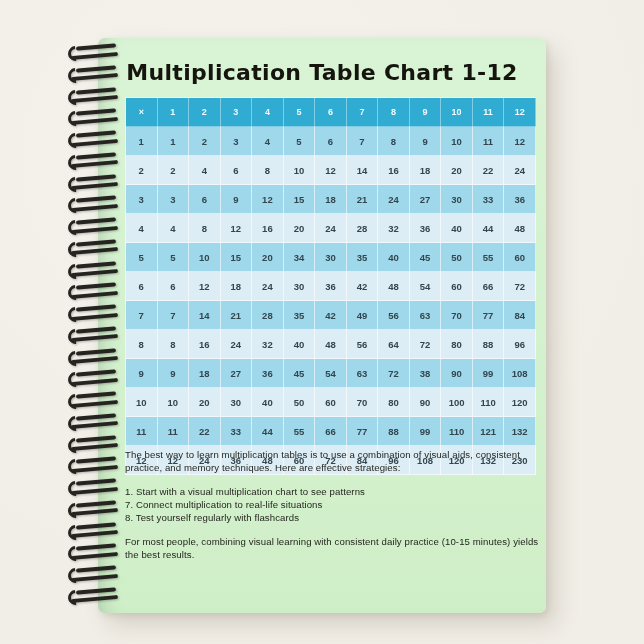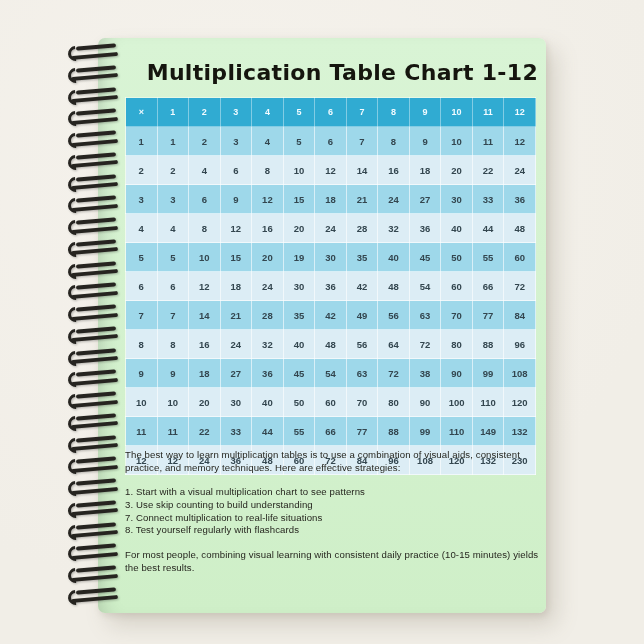--- a/index.html
+++ b/index.html
@@ -9,21 +9,21 @@
     font-family:"Liberation Sans",sans-serif;
   }
   .notebook{
     position:absolute;left:98px;top:38px;width:448px;height:575px;
     background:linear-gradient(180deg, var(--page-bg,#d9f4d5) 0%, var(--page-bg-bottom,#cfefc8) 100%);
     border-radius:7px;
     box-shadow:10px 12px 22px rgba(120,108,88,0.22), 2px 3px 6px rgba(120,108,88,0.15),
                inset 16px 0 22px -16px rgba(0,0,0,0.20);
   }
   .title{
-    margin:22px 8px 0;text-align:right;
+    margin:22px 8px 0;text-align:center;
     font-family:"DejaVu Sans",sans-serif;font-weight:800;font-size:22px;
     letter-spacing:0.3px;color:#15150e;
   }
   table.mult-table{
     position:absolute;left:27px;top:59px;width:411px;height:340px;
     border-collapse:collapse;table-layout:fixed;text-align:center;
     font-family:"Liberation Sans",sans-serif;
   }
   .mult-table th{
     background:var(--header-bg,#30abd2);color:var(--header-text,#f2fbff);
@@ -146,21 +146,21 @@
             <td>40</td>
             <td>44</td>
             <td>48</td>
           </tr>
           <tr class="odd">
             <td>5</td>
             <td>5</td>
             <td>10</td>
             <td>15</td>
             <td>20</td>
-            <td>19</td>
+            <td>34</td>
             <td>30</td>
             <td>35</td>
             <td>40</td>
             <td>45</td>
             <td>50</td>
             <td>55</td>
             <td>60</td>
           </tr>
           <tr class="even">
             <td>6</td>
@@ -242,21 +242,21 @@
             <td>11</td>
             <td>22</td>
             <td>33</td>
             <td>44</td>
             <td>55</td>
             <td>66</td>
             <td>77</td>
             <td>88</td>
             <td>99</td>
             <td>110</td>
-            <td>149</td>
+            <td>121</td>
             <td>132</td>
           </tr>
           <tr class="even">
             <td>12</td>
             <td>12</td>
             <td>24</td>
             <td>36</td>
             <td>48</td>
             <td>60</td>
             <td>72</td>
@@ -267,21 +267,20 @@
             <td>132</td>
             <td>230</td>
           </tr>
         </tbody>
       </table>
 
     <div class="notes">
       <p>The best way to learn multiplication tables is to use a combination of visual aids, consistent practice, and memory techniques. Here are effective strategies:</p>
       <div class="list">
         <div>1. Start with a visual multiplication chart to see patterns</div>
-        <div>3. Use skip counting to build understanding</div>
         <div>7. Connect multiplication to real-life situations</div>
         <div>8. Test yourself regularly with flashcards</div>
       </div>
       <p>For most people, combining visual learning with consistent daily practice (10-15 minutes) yields the best results.</p>
     </div>
 
   </div>
 
   <div class="spiral">
       <div class="coil">

